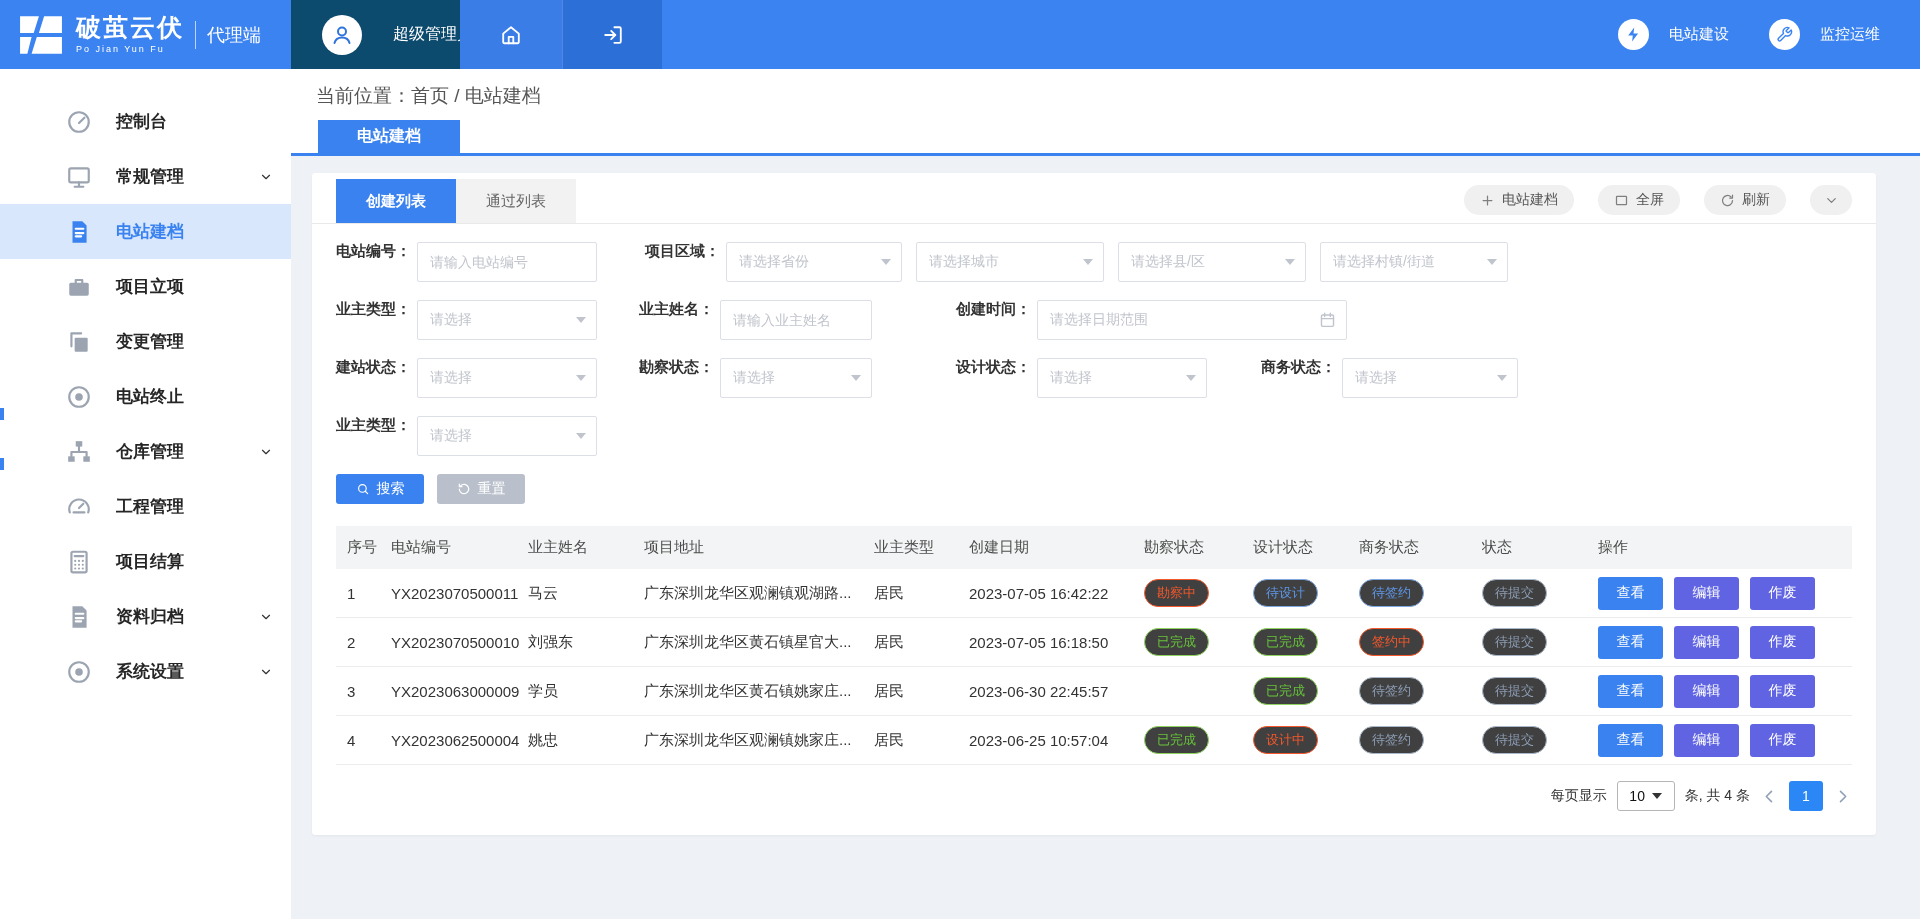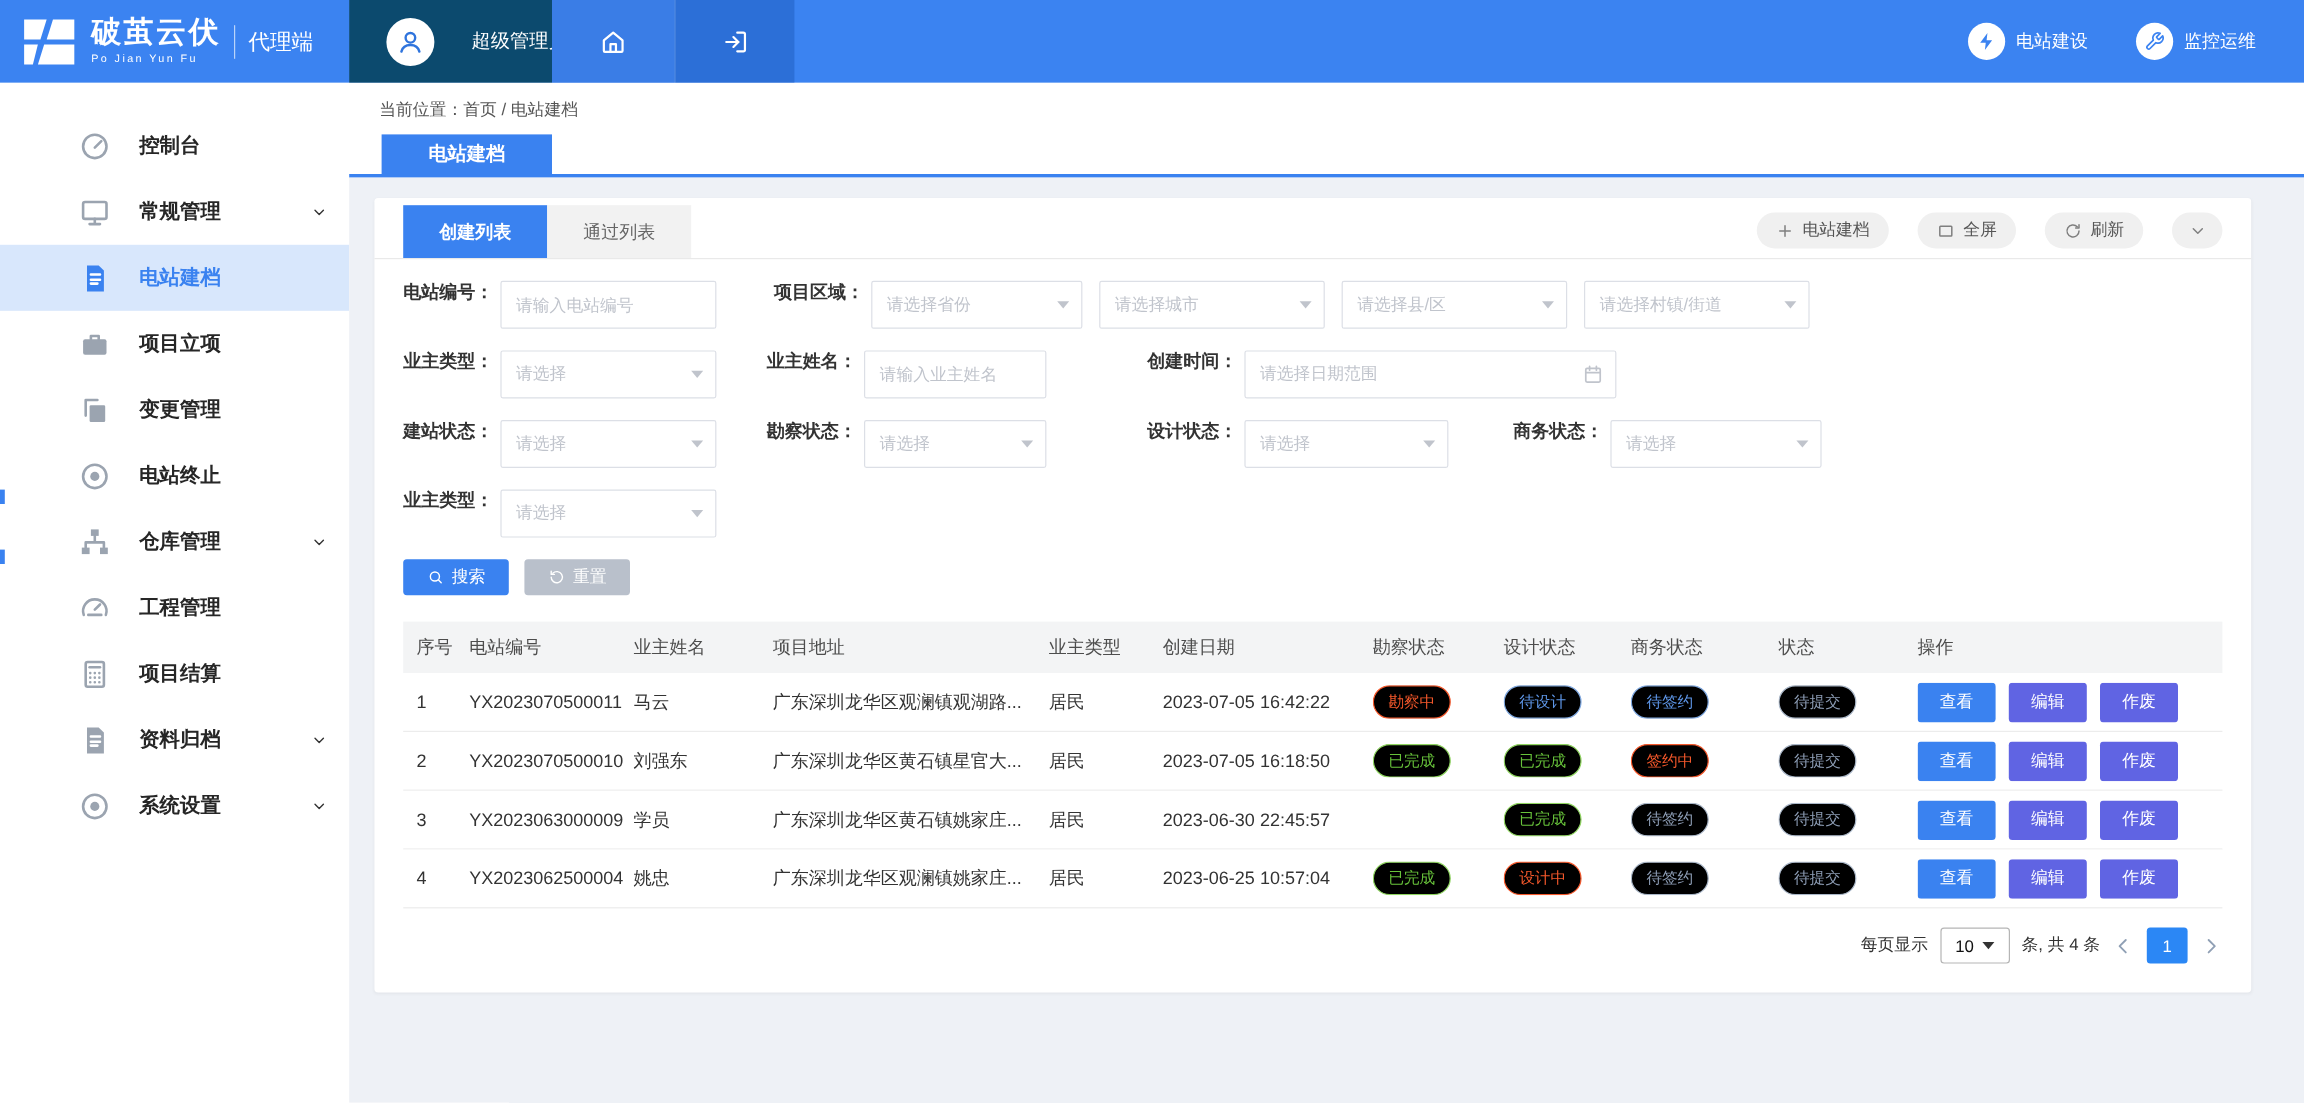--- a/index.html
+++ b/index.html
@@ -18,38 +18,38 @@
   .portal{color:#fff;font-size:18px;white-space:nowrap}
   .tb-right{flex:1;background:#3b83f1;display:flex;align-items:stretch}
   .user-block{width:169px;background:#0c4a6e;display:flex;align-items:center;gap:31px;padding-left:31px;cursor:pointer}
   .avatar{width:40px;height:40px;border-radius:50%;background:#fff;color:#2f74dd;display:flex;align-items:center;justify-content:center;flex:none}
   .avatar span{width:24px;height:24px;display:block}
   .user-name{color:#fff;font-size:16px;white-space:nowrap}
   .home-block{width:102px;background:#3a7de6;display:flex;align-items:center;justify-content:center;cursor:pointer}
   .logout-block{width:100px;background:#2c6fd7;border-left:1px solid rgba(255,255,255,.18);display:flex;align-items:center;justify-content:center;cursor:pointer}
   .tbicon{width:22px;height:22px;color:#fff;display:block}
   .tb-spacer{flex:1}
-  .tb-action{display:flex;align-items:center;gap:9px;margin-right:40px;color:#fff;font-size:15px;cursor:pointer;white-space:nowrap}
+  .tb-action{display:flex;align-items:center;gap:20px;margin-right:40px;color:#fff;font-size:15px;cursor:pointer;white-space:nowrap}
   .tb-action .circ{width:31px;height:31px;border-radius:50%;background:#fff;color:#3b83f1;display:flex;align-items:center;justify-content:center}
   .tb-action .circ span{width:17px;height:17px;display:block}
 
   
   .sidebar{position:absolute;left:0;top:69px;bottom:0;width:291px;background:#fff;padding-top:25px}
   .side-item{height:55px;display:flex;align-items:center;padding-left:66px;position:relative;cursor:pointer}
   .sicon{width:26px;height:26px;margin-right:24px;color:#9ba4b0;display:block;flex:none}
   .slbl{font-size:17px;font-weight:bold;color:#262626;white-space:nowrap}
   .side-item.active{background:#d8e7fc}
   .side-item.active .slbl,.side-item.active .sicon{color:#3a82f0}
   .schev{position:absolute;right:18px;top:50%;transform:translateY(-50%);width:14px;height:14px;color:#333}
   .scroll-mark{position:absolute;left:0;width:4px;height:12px;background:#3a82f0}
 
   
   .main{position:absolute;left:291px;top:69px;right:0;bottom:0;display:flex;flex-direction:column}
   .content-head{background:#fff;flex:none}
-  .crumb{padding:14px 12px 0 25px;font-size:14px;color:#555}
+  .crumb{padding:14px 12px 0 25px;font-size:19px;color:#555}
   .page-tab{margin:11px 0 0 27px;width:142px;height:33px;background:#3a82f0;color:#fff;font-size:16px;font-weight:bold;display:flex;align-items:center;justify-content:center;cursor:pointer}
   .blue-line{height:3px;background:#3a82f0}
   .content-body{flex:1;background:#eef1f6;padding:17px 44px 0 21px;overflow:hidden}
   .card{background:#fff;border-radius:3px;min-height:662px;padding:6px 24px 20px;box-shadow:0 1px 3px rgba(0,0,0,.05)}
 
   
   .ctab-row{display:flex;align-items:flex-end;margin:0 -24px;padding:0 24px;border-bottom:1px solid #e9e9e9}
   .ctab{width:120px;height:44px;display:flex;align-items:center;justify-content:center;font-size:15px;cursor:pointer}
   .ctab.active{background:#3a82f0;color:#fff;font-weight:bold}
   .ctab.inactive{background:#f2f2f2;color:#666}
@@ -86,21 +86,21 @@
   .btn .bicon{width:14px;height:14px;display:block}
   .btn-search{background:#3a82f0}
   .btn-reset{background:#b9c0cb}
 
   
   .table{margin-top:22px}
   .tgrid{display:grid;grid-template-columns:44px 137px 116px 230px 95px 175px 109px 106px 123px 116px 1fr;align-items:center;padding-left:11px}
   .thead{background:#f3f4f5;height:43px;color:#4d4d4d;font-size:15px}
   .trow{height:49px;border-bottom:1px solid #ececec;font-size:15px;color:#333;background:#fff}
   .td{padding-right:8px;white-space:nowrap;overflow:hidden}
-  .badge{display:inline-flex;height:28px;padding:0 12px;border-radius:15px;font-size:13px;align-items:center;border:1px solid;background:#000000}
+  .badge{display:inline-flex;height:28px;padding:0 12px;border-radius:15px;font-size:13px;align-items:center;border:1px solid;background:#404040}
   .badge.orange{color:#f5582b;border-color:#f5582b}
   .badge.green{color:#67c23a;border-color:#8fd460}
   .badge.blue{color:#5e96e8;border-color:#7fa8e0}
   .badge.gray{color:#8d9db5;border-color:#aab7c8}
   .act{width:65px;height:33px;border:none;color:#fff;font-size:14px;border-radius:3px;margin-right:11px;cursor:pointer}
   .act.blue{background:#3a82f0}
   .act.indigo{background:#6064e3}
 
   
   .pager{display:flex;justify-content:flex-end;align-items:center;margin-top:16px;font-size:14px;color:#333;gap:10px}

